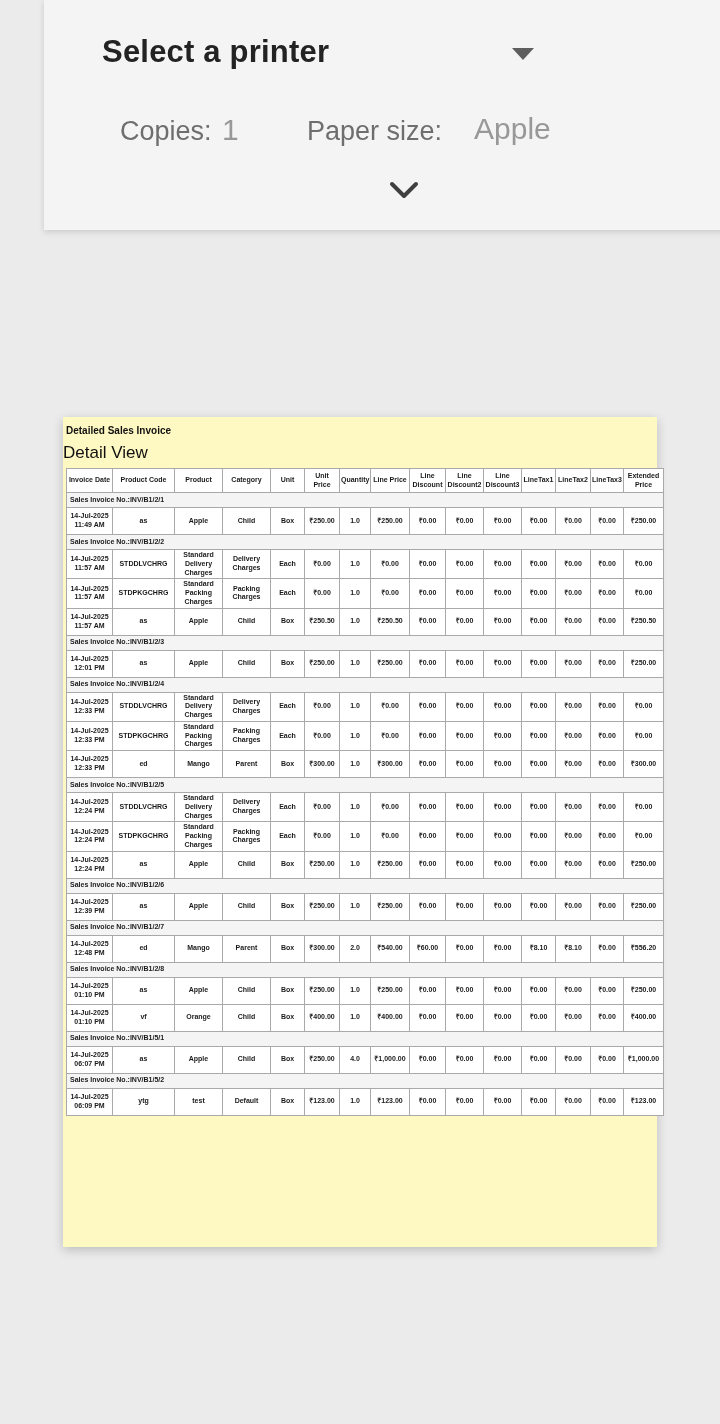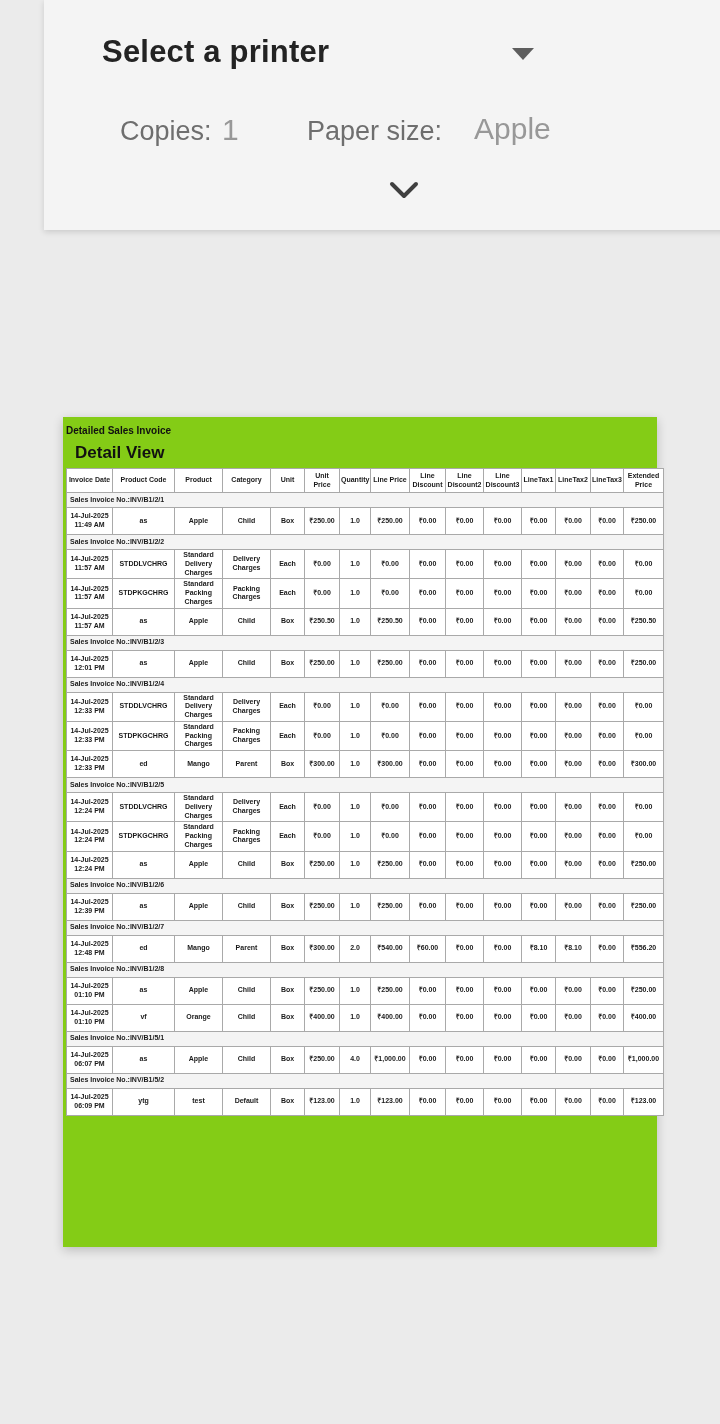--- a/index.html
+++ b/index.html
@@ -20,23 +20,23 @@
   .opt-value { position:absolute; font-size:30px; color:#989898; }
   .copies-label { left:76px; top:116px; }
   .copies-value { left:178px; top:113px; }
   .paper-label  { left:263px; top:116px; }
   .paper-value  { left:430px; top:112px; }
   .expand-btn { position:absolute; left:calc(50% - 17px); top:176px; width:34px; height:30px;
                 display:flex; align-items:center; justify-content:center; cursor:pointer; }
 
   
   .page { position:absolute; left:63px; top:417px; width:594px; height:830px;
-          background:#84cc16; box-shadow:0 3px 10px rgba(0,0,0,0.20); }
+          background:#fef9c3; box-shadow:0 3px 10px rgba(0,0,0,0.20); }
   .report-title { position:absolute; left:3px; top:8px; font-size:10px; font-weight:bold; color:#111; }
-  .detail-heading { position:absolute; left:12px; top:26px; font-size:17px; font-weight:bold; color:#111;text-align:right; }
+  .detail-heading { position:absolute; left:0; top:26px; font-size:17px; font-weight:normal; color:#111;text-align:right; }
 
   table.inv { position:absolute; left:3px; top:51px; width:588px;
               border-collapse:collapse; table-layout:fixed; }
   table.inv th, table.inv td { border:1px solid #a9a9a9; font-size:7px; font-weight:bold;
               color:#1a1a1a; text-align:center; vertical-align:middle; padding:1px 1px;
               overflow:hidden; line-height:1.25; }
   table.inv th { height:24px; background:#fff; }
   table.inv td.data-cell { height:27px; background:#fff; word-wrap:break-word; }
   table.inv tr.section-row td { height:15px; text-align:left; padding-left:3px;
               background:#f4f4f4; border-left:1px solid #a9a9a9; border-right:1px solid #a9a9a9; }

